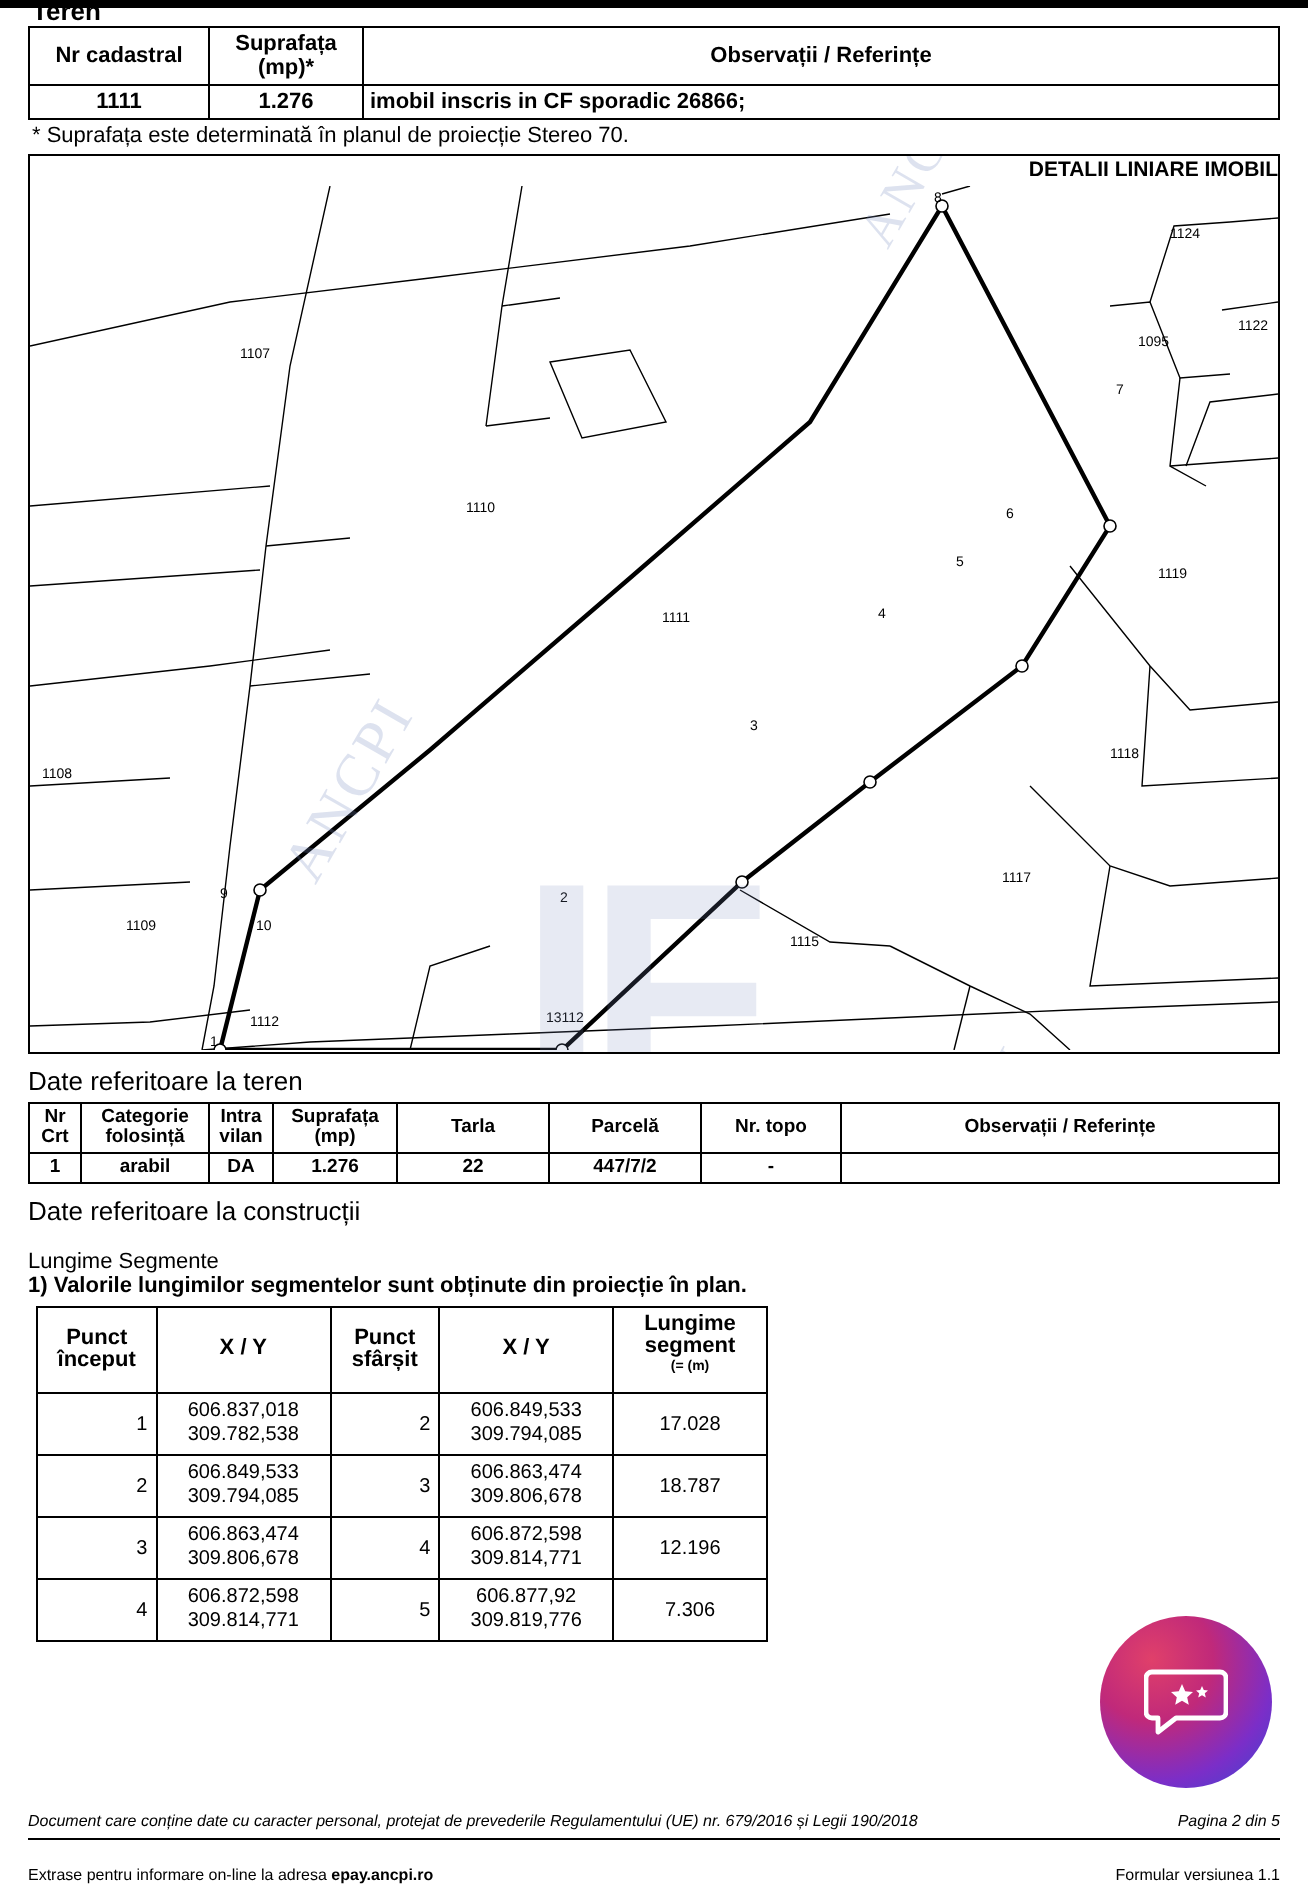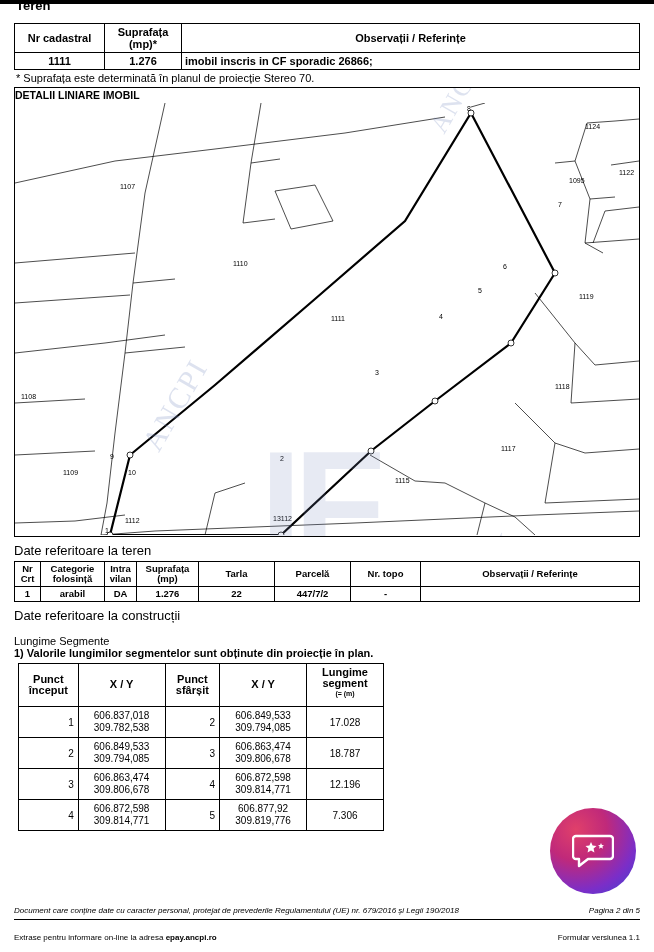--- a/index.html
+++ b/index.html
@@ -10,21 +10,21 @@
     background: #ffffff;
     font-family: "Liberation Sans", sans-serif;
     color: #000;
     position: relative;
     overflow: hidden;
   }
   .page {
     position: relative;
     width: 654px;
     height: 952px;
-    padding: 13px 14px;
+    padding: 3px 14px;
   }
   .topbar {
     position:absolute; left:0; top:0; width:654px; height:4px; background:#000;
   }
   table.grid {
     border-collapse: collapse;
     width: 100%;
     font-size: 11px;
   }
   table.grid td, table.grid th {
@@ -41,21 +41,21 @@
   
   .plan-wrap {
     border: 1px solid #000;
     position: relative;
     height: 450px;
     margin-top: 0px;
     overflow: hidden;
     background: #fff;
   }
   .plan-header {
-    text-align: left;
+    text-align: right;
     font-size: 10.5px;
     font-weight: bold;
     padding: 1px 0 2px;
   }
   .plan-svg { display:block; }
   .watermark {
     position: absolute;
     color: rgba(120,140,190,0.25);
     font-size: 30px;
     font-family: "Liberation Serif", serif;

